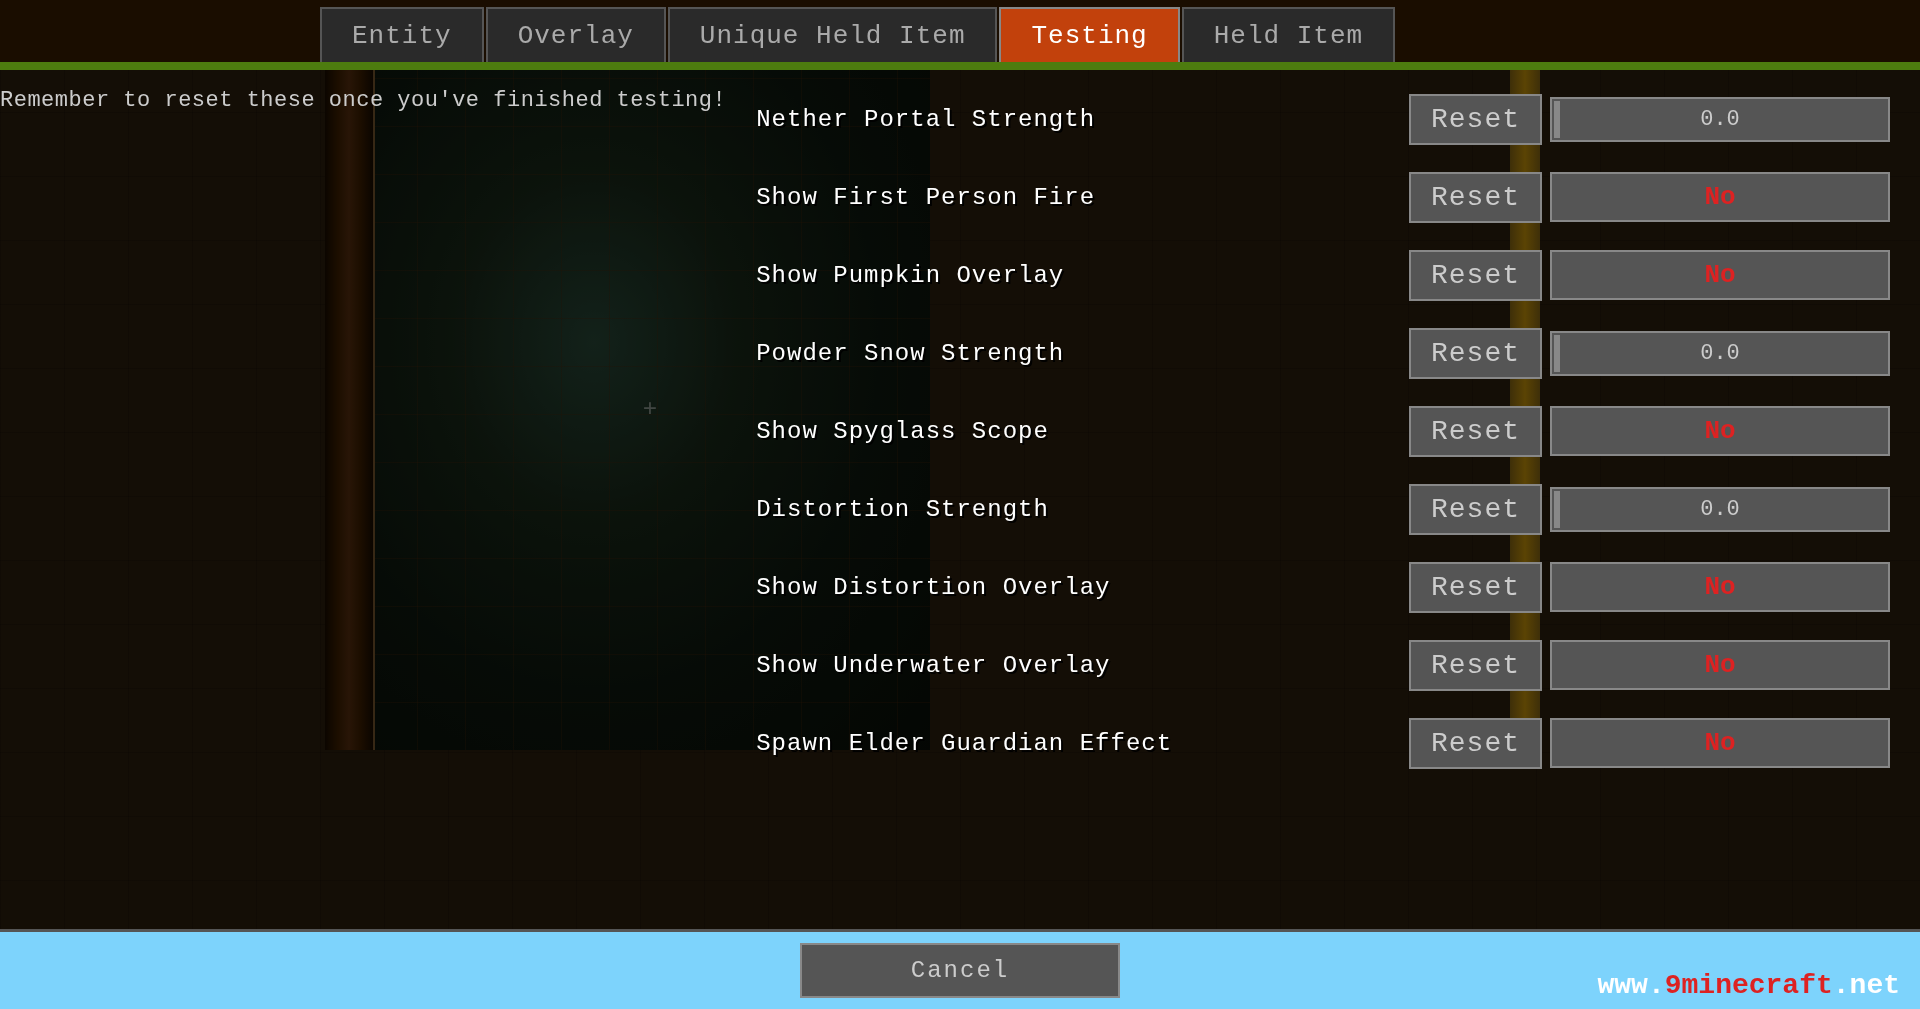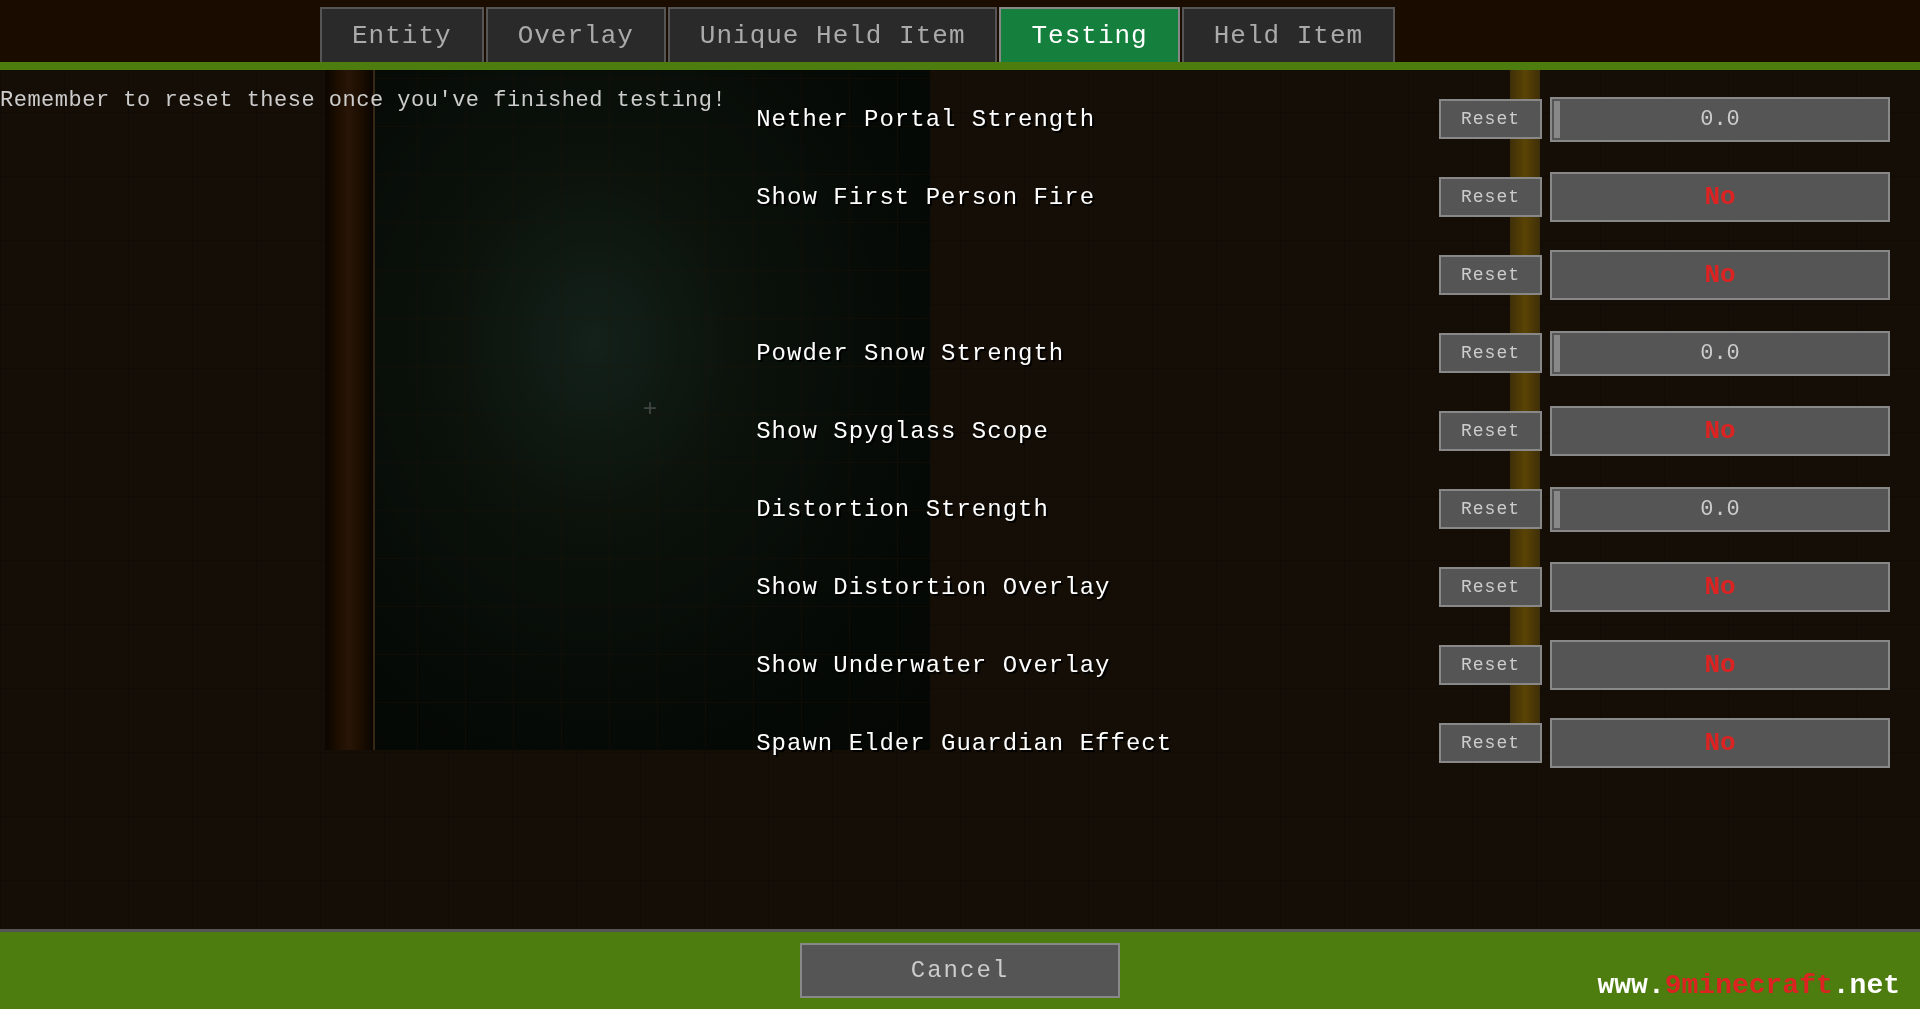--- a/index.html
+++ b/index.html
@@ -113,21 +113,21 @@
       border-bottom: none;
       cursor: pointer;
       margin-right: 2px;
       height: 55px;
       display: flex;
       align-items: center;
       letter-spacing: 1px;
     }
 
     .tab.active {
-      background: #15803d;
+      background: #c2410c;
       color: #fff;
       border-color: #888;
       align-items: center;
     }
 
     
     .notice-bar {
       text-align: center;
       color: #ccc;
       font-family: 'Courier New', monospace;
@@ -168,21 +168,21 @@
       gap: 8px;
       position: absolute;
       right: 30px;
     }
 
     .reset-btn {
       background: #555;
       color: #ccc;
       border: 2px solid #888;
       font-family: 'Courier New', monospace;
-      font-size: 18px;
+      font-size: 28px;
       padding: 8px 20px;
       cursor: pointer;
       letter-spacing: 1px;
       min-width: 100px;
     }
 
     .value-box {
       background: #555;
       border: 2px solid #888;
       font-family: 'Courier New', monospace;
@@ -213,21 +213,21 @@
       background: #888;
     }
 
     
     .bottom-bar {
       position: absolute;
       bottom: 0;
       left: 0;
       right: 0;
       height: 80px;
-      background: #4d7c0f;
+      background: #7dd3fc;
       display: flex;
       align-items: center;
       justify-content: center;
       gap: 22px;
       z-index: 10;
       border-top: 3px solid #555;
     }
 
     .bottom-btn {
       background: #555;
@@ -347,20 +347,21 @@
       <span class="setting-label">Show First Person Fire</span>
       <div class="setting-controls">
         <button class="reset-btn">Reset</button>
         <div class="value-box no-value">
           <span>No</span>
         </div>
       </div>
     </div>
 
     <div class="setting-row">
+      <span class="setting-label">Show Pumpkin Overlay</span>
       <div class="setting-controls">
         <button class="reset-btn">Reset</button>
         <div class="value-box no-value">
           <span>No</span>
         </div>
       </div>
     </div>
 
     <div class="setting-row">
       <span class="setting-label">Powder Snow Strength</span>

